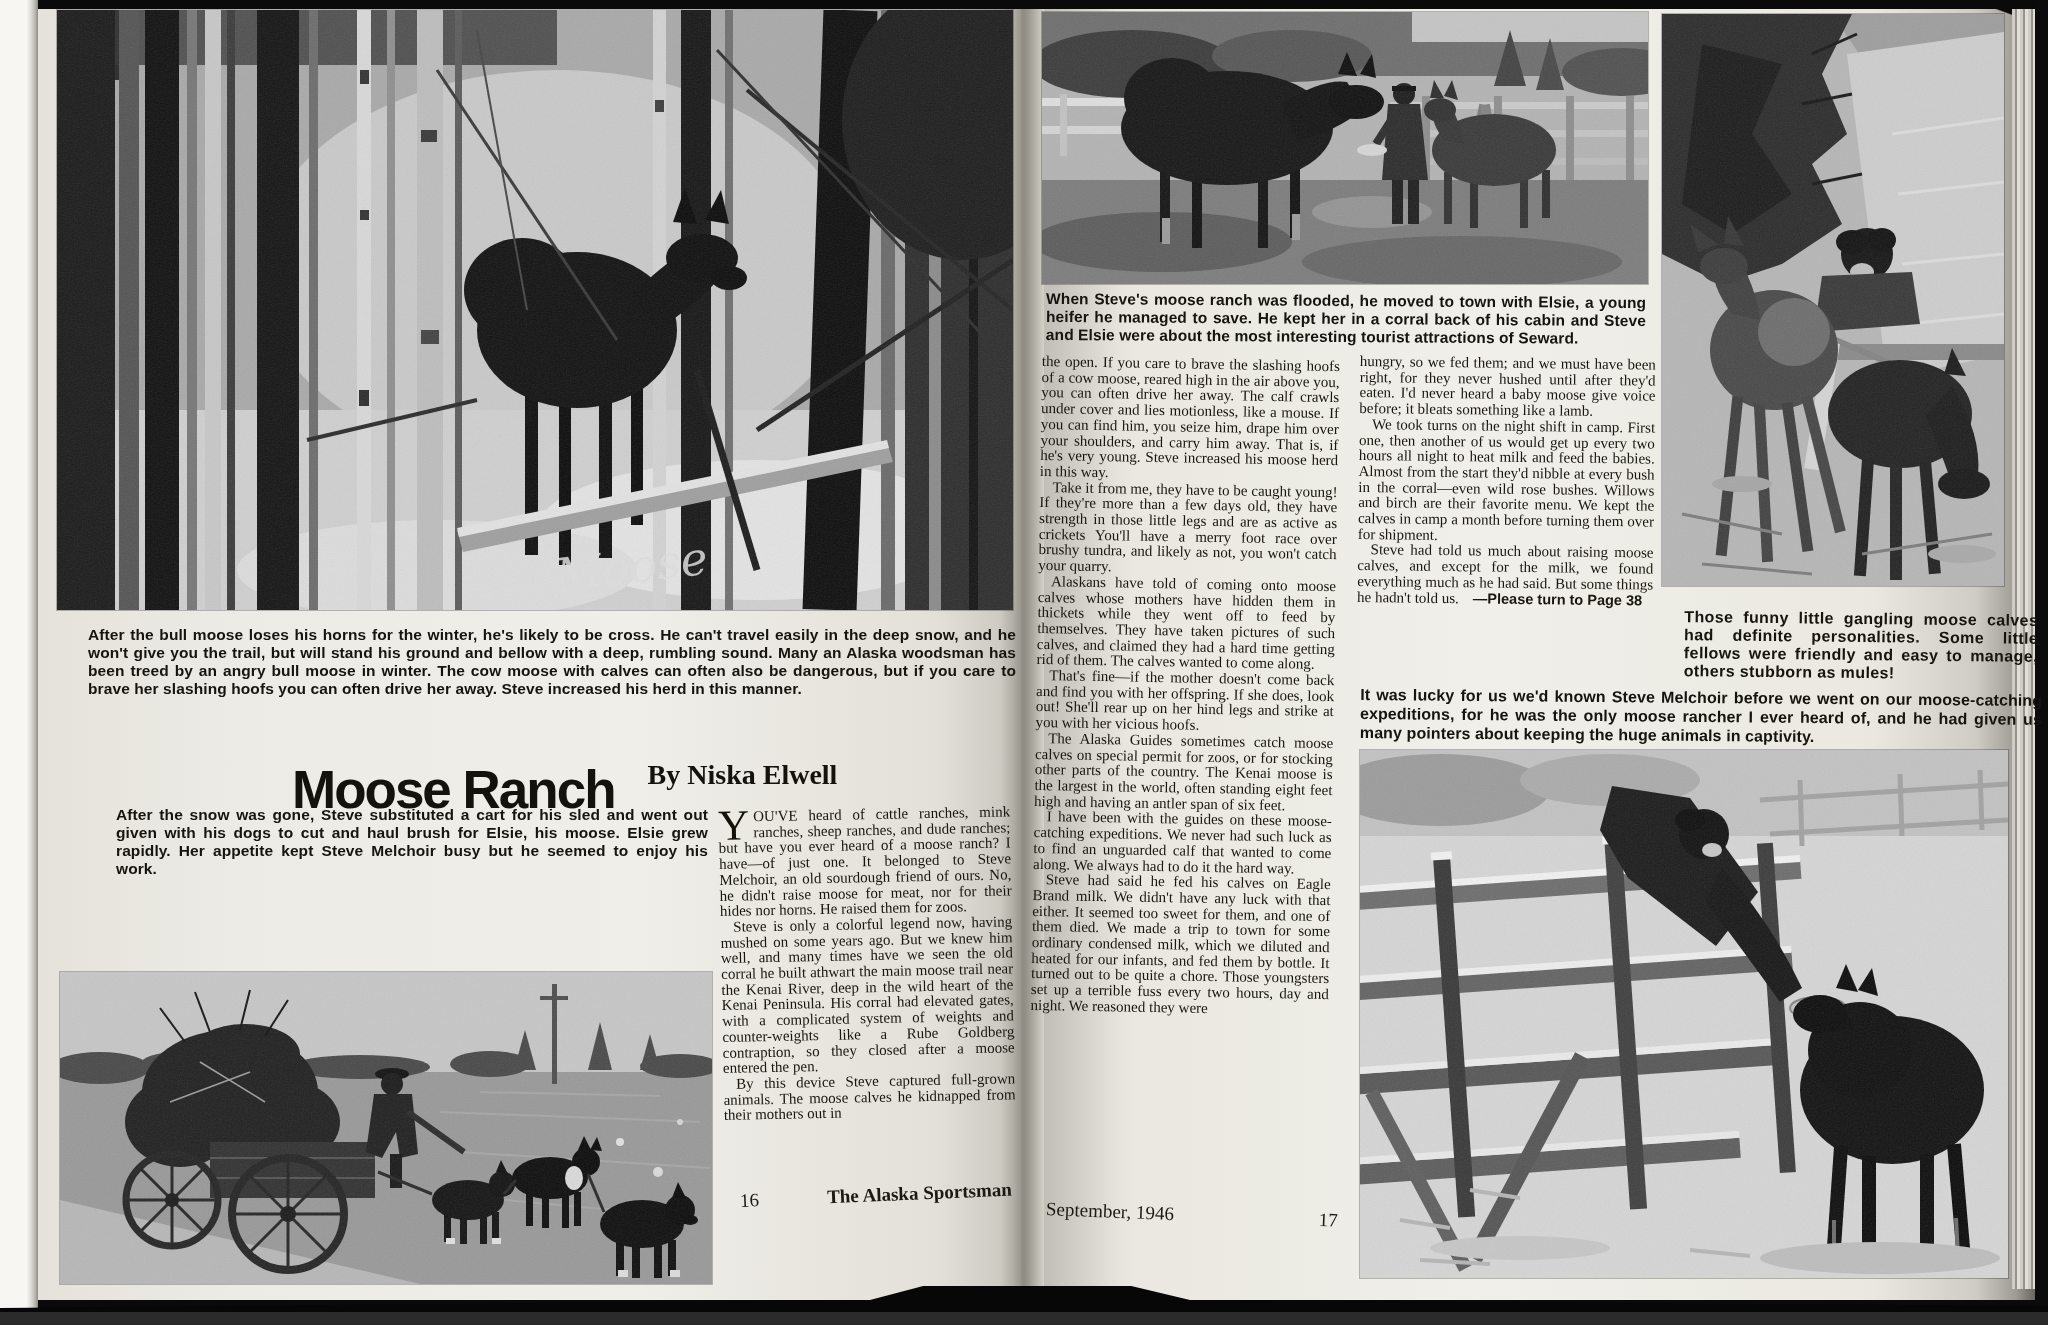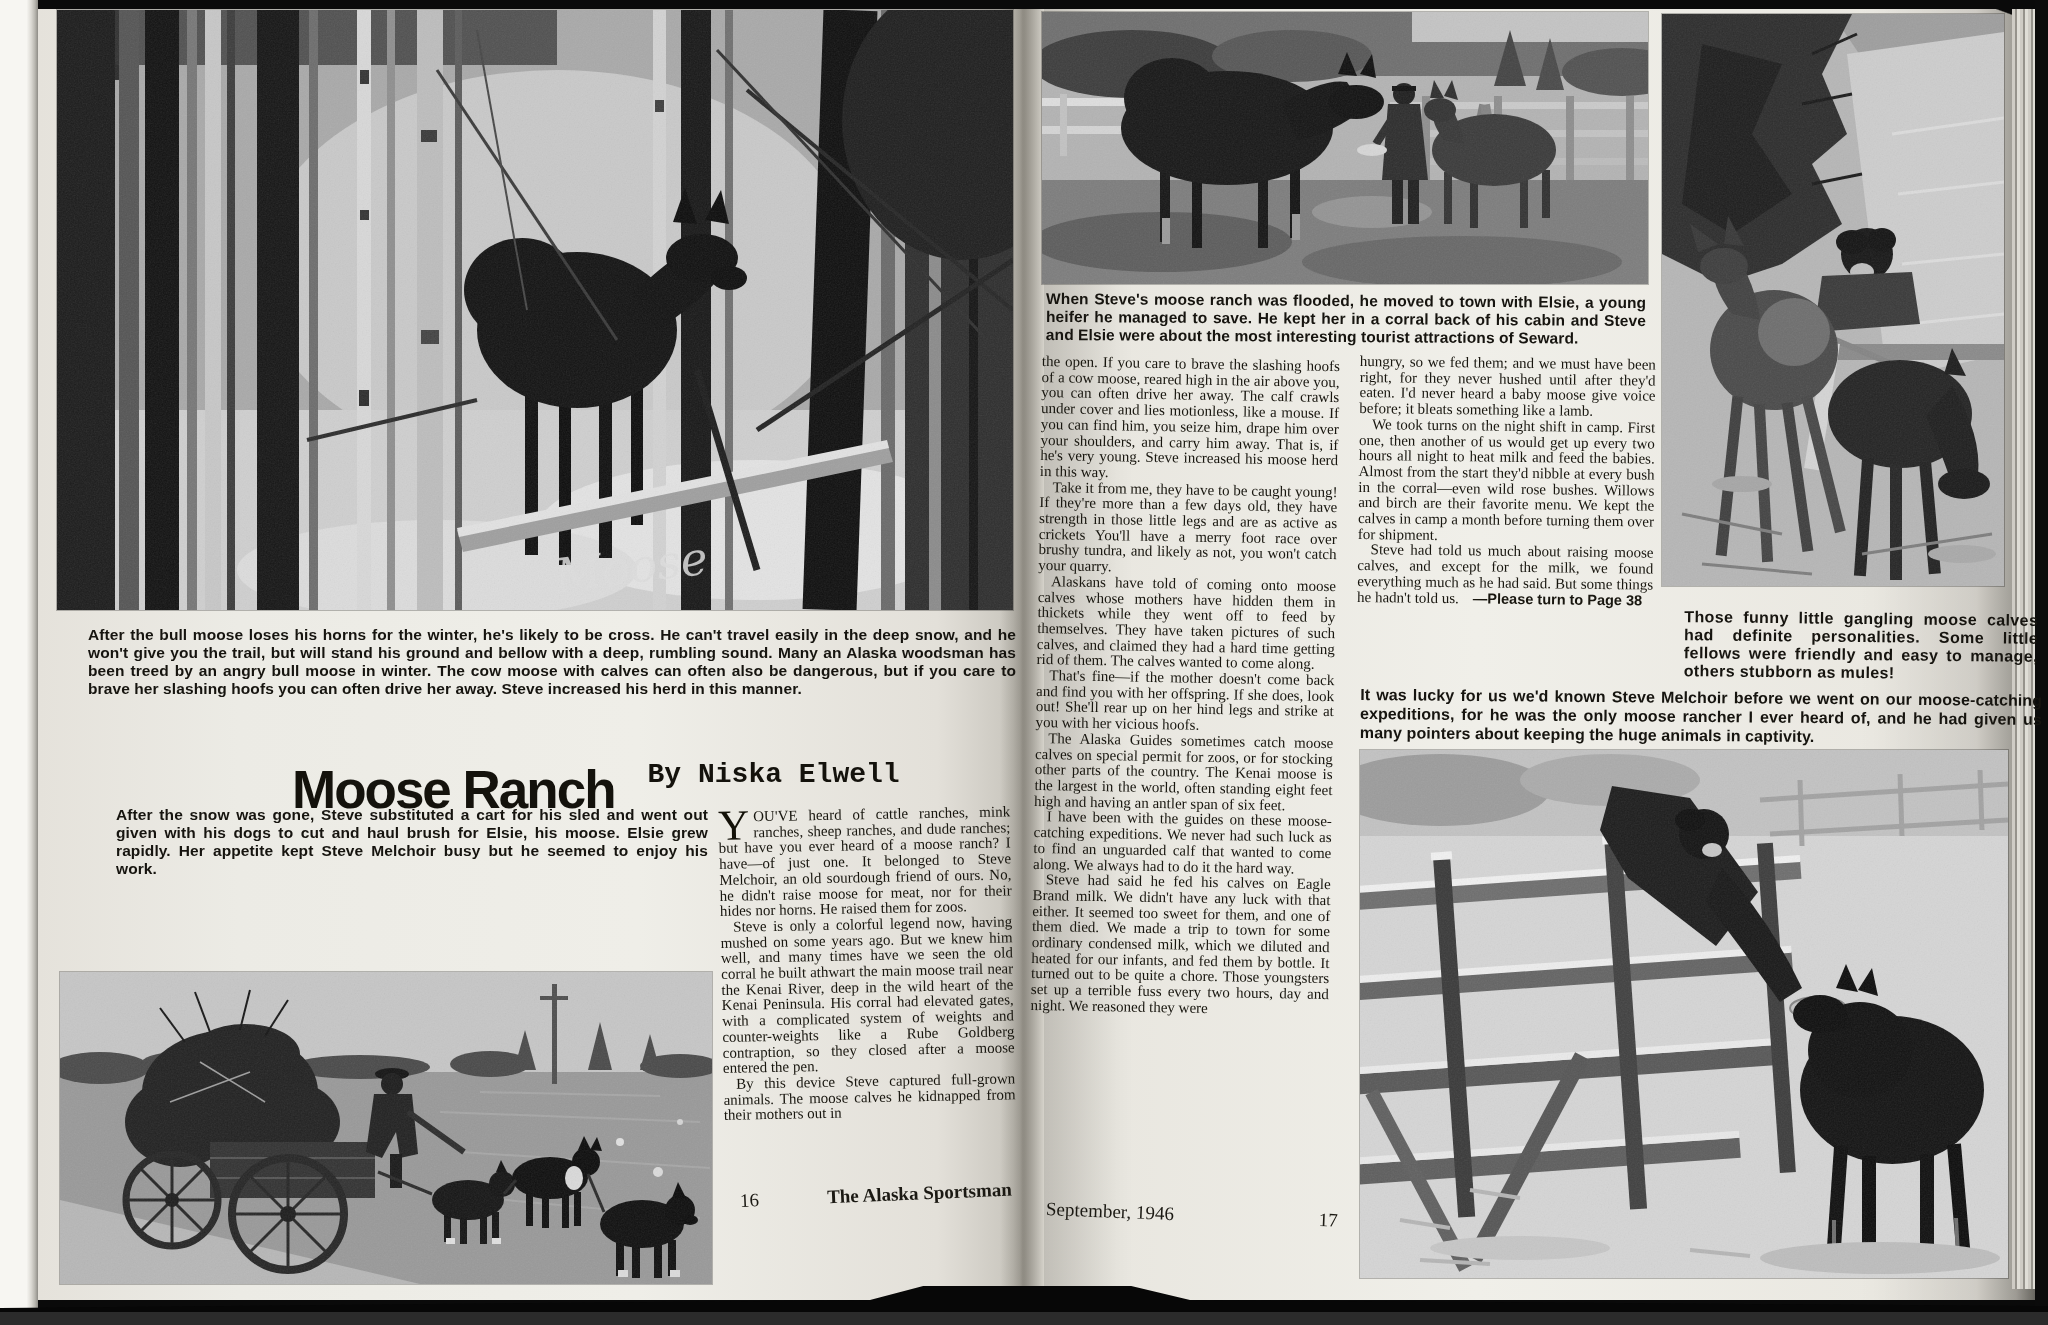--- a/index.html
+++ b/index.html
@@ -37,21 +37,21 @@
     line-height:15.7px;text-align:justify;color:#18160f;transform-origin:top left;}
   .body-col p{margin:0 0 0 0;text-indent:13px;}
   .body-col p.noindent{text-indent:0;}
   .dropcap{float:left;font-size:43px;line-height:30px;padding:1px 4px 0 0;color:#131108;}
   .turn-note{font-family:"Liberation Sans",sans-serif;font-weight:700;font-size:14.5px;
     white-space:nowrap;margin-left:14px;}
   #title-row{position:absolute;left:292px;top:712px;width:640px;display:flex;
     align-items:flex-start;gap:33px;margin-top:47px;}
   #title-main{font-family:"Liberation Sans",sans-serif;font-weight:700;font-size:53px;
     letter-spacing:-2px;color:#14120c;}
-  #title-byline{font-family:Liberation Mono, monospace;font-weight:700;font-size:28px;
+  #title-byline{font-family:Liberation Serif, serif;font-weight:700;font-size:28px;
     letter-spacing:0;color:#14120c;}
   .footer-row{position:absolute;display:flex;justify-content:space-between;
     font-family:"Liberation Serif",serif;font-size:19px;color:#1b1913;transform-origin:left center;}
   .footer-row .mag{font-weight:700;}
 </style>
 </head>
 <body>
 
 <div id="scan">
   <div id="paper"></div>

